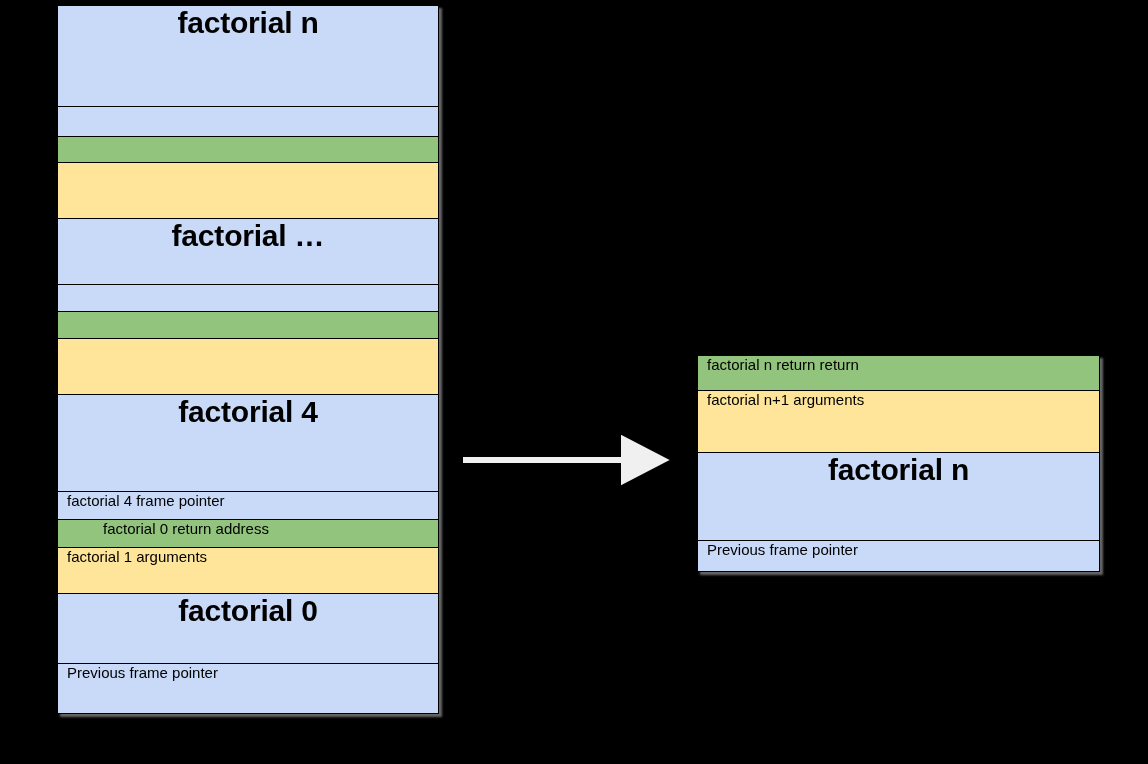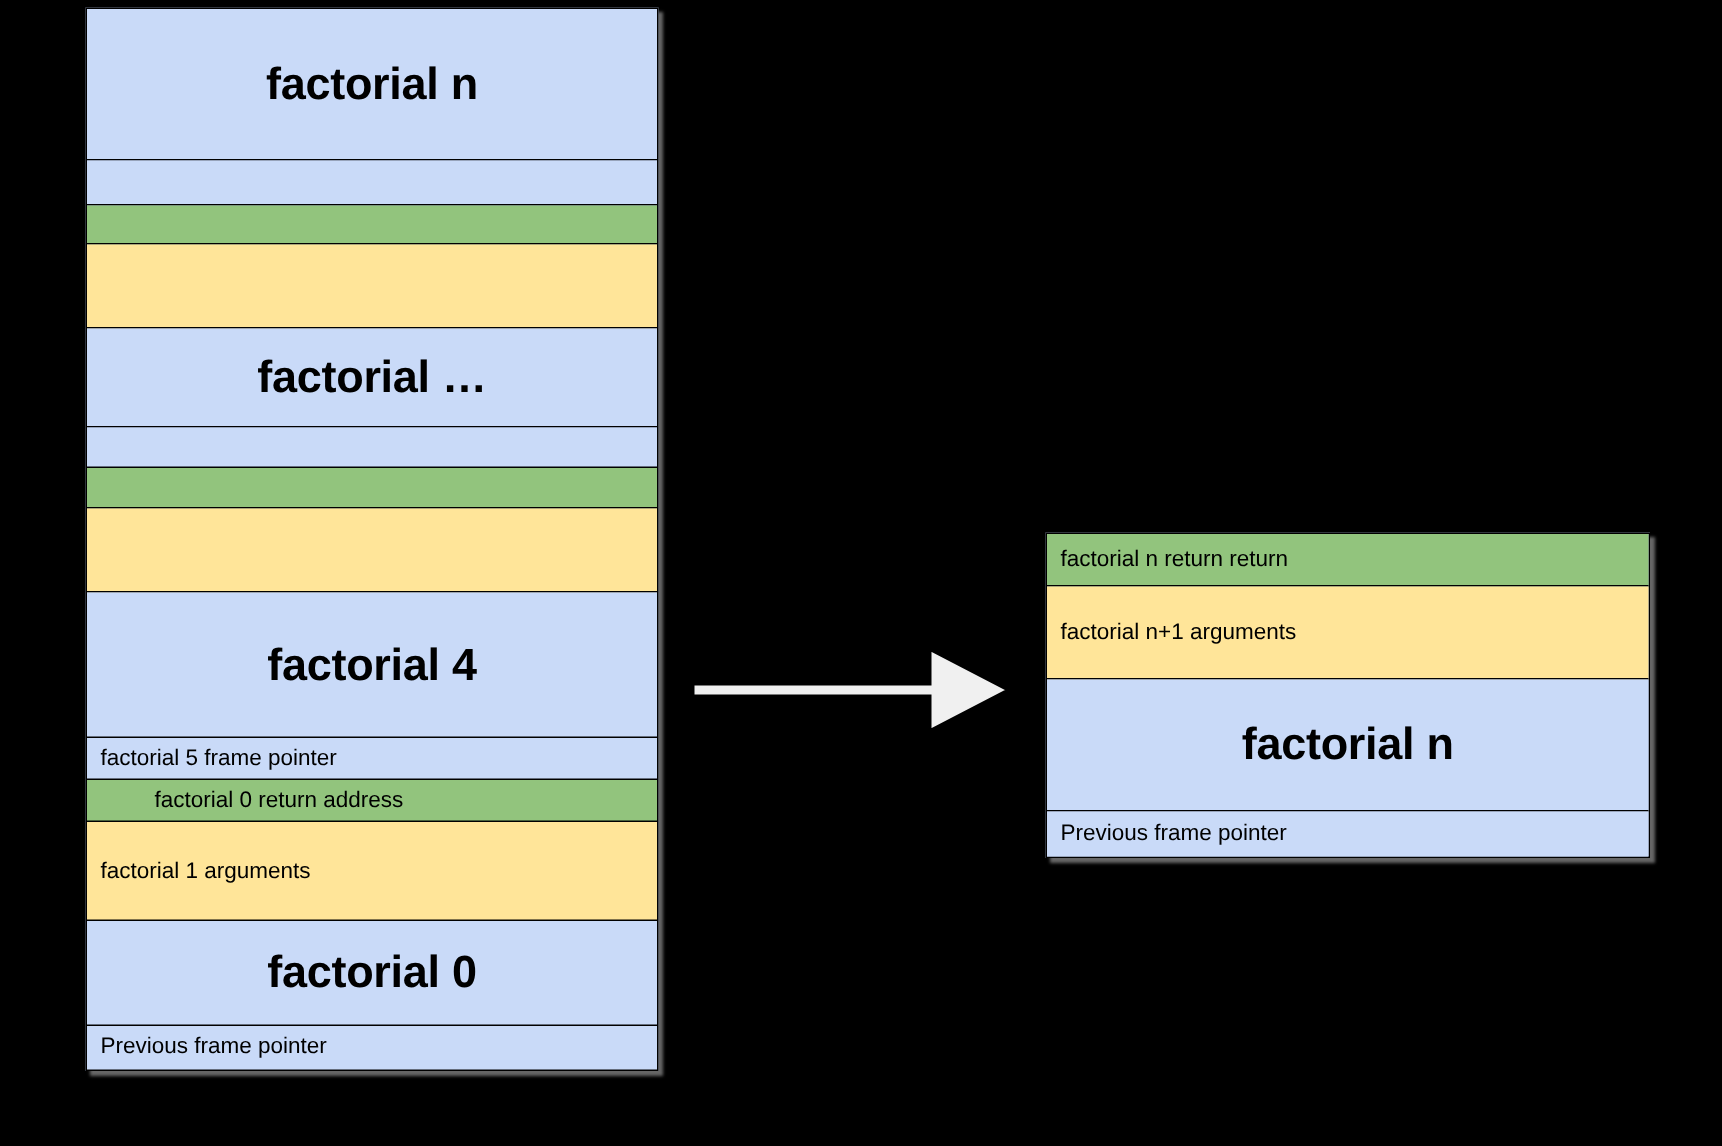--- a/index.html
+++ b/index.html
@@ -30,21 +30,21 @@
     box-sizing: border-box;
     border: 1px solid #000000;
     box-shadow: 3px 3px 2px rgba(120,120,120,0.85);
     background: #c9daf8;
   }
 
   .frame-row {
     box-sizing: border-box;
     border-bottom: 1px solid #000000;
     display: flex;
-    align-items: center;
+    align-items: flex-start;
     overflow: hidden;
   }
   .frame-row:last-child {
     border-bottom: none;
   }
 
   
   .fill-blue   { background: #c9daf8; }
   .fill-green  { background: #92c47d; }
   .fill-yellow { background: #ffe599; }
@@ -124,26 +124,26 @@
       <div class="frame-row fill-green" style="height: 27px;">
         <span class="label-empty"></span>
       </div>
       <div class="frame-row fill-yellow" style="height: 56px;">
         <span class="label-empty"></span>
       </div>
       <div class="frame-row fill-blue" style="height: 97px;">
         <span class="label-big">factorial 4</span>
       </div>
       <div class="frame-row fill-blue" style="height: 28px;">
-        <span class="label-small">factorial 5 frame pointer</span>
+        <span class="label-small">factorial 4 frame pointer</span>
       </div>
       <div class="frame-row fill-green" style="height: 28px; padding-left: 36px;">
         <span class="label-small">factorial 0 return address</span>
       </div>
-      <div class="frame-row fill-yellow" style="height: 66px;">
+      <div class="frame-row fill-yellow" style="height: 46px;">
         <span class="label-small">factorial 1 arguments</span>
       </div>
       <div class="frame-row fill-blue" style="height: 70px;">
         <span class="label-big">factorial 0</span>
       </div>
       <div class="frame-row fill-blue" style="height: 27px;">
         <span class="label-small">Previous frame pointer</span>
       </div>
     </div>
 

